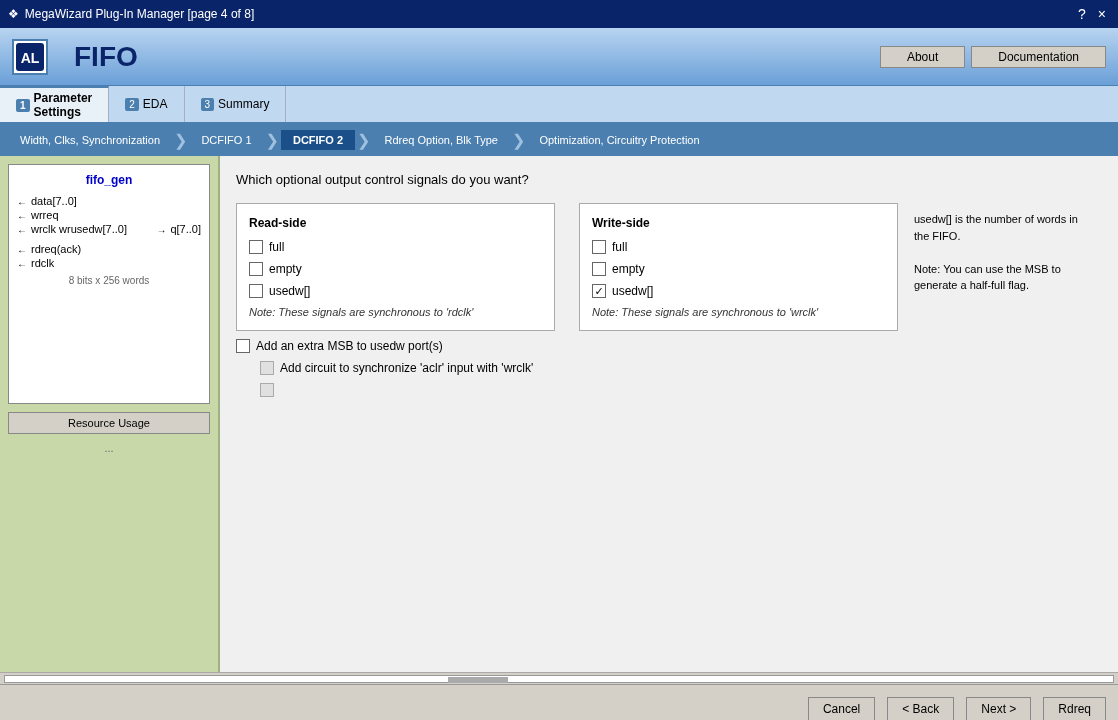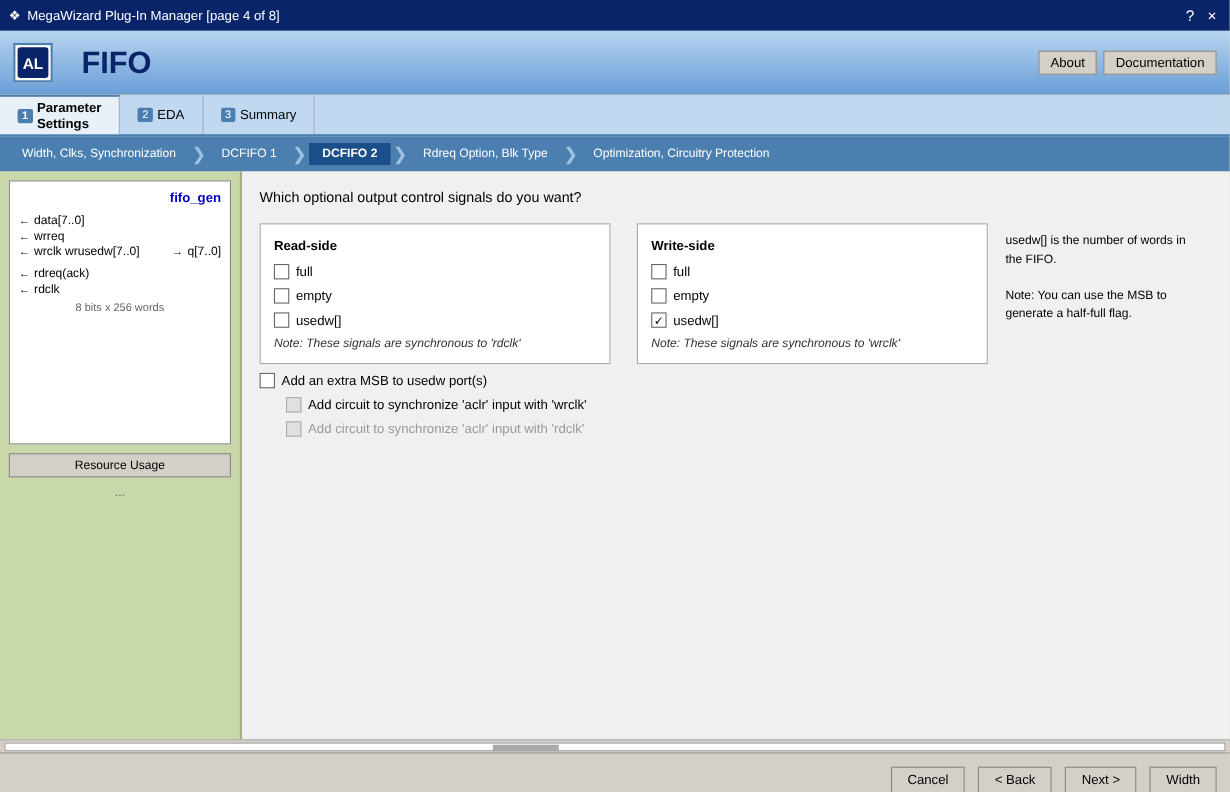--- a/index.html
+++ b/index.html
@@ -35,21 +35,21 @@
       background: #fff;
       border: 2px solid #4a7fb0;
       display: flex; align-items: center; justify-content: center;
       font-size: 10px; color: #0a246a; font-weight: bold;
     }
     .header-title { font-size: 28px; font-weight: bold; color: #0a246a; }
     .header-buttons { display: flex; gap: 6px; }
     .header-btn {
       background: #d4d0c8;
       border: 1px solid #888;
-      padding: 3px 10px;
+      padding: 3px 26px;
       cursor: pointer;
       font-size: 12px;
     }
 
     
     .tabs-row {
       background: #c0d8f0;
       display: flex;
       align-items: stretch;
       border-bottom: 2px solid #4a7fb0;
@@ -118,21 +118,21 @@
       border-right: 2px solid #a0b080;
     }
     .fifo-box {
       background: white;
       border: 1px solid #888;
       padding: 8px;
       flex: 1;
       max-height: 240px;
     }
     .fifo-title {
-      text-align: right;
+      text-align: center;
       font-weight: bold;
       font-size: 12px;
       color: #0000cc;
       margin-bottom: 8px;
     }
     .fifo-diagram {
       position: relative;
       display: flex;
       flex-direction: column;
       gap: 2px;
@@ -428,33 +428,32 @@
       <div class="extra-option-row">
         <div class="checkbox-box"></div>
         <span class="checkbox-label">Add an extra MSB to usedw port(s)</span>
       </div>
       <div class="extra-option-row disabled" style="margin-left:24px;">
         <div class="checkbox-box" style="background:#e0e0e0; border-color:#aaa;"></div>
         <span class="checkbox-label" style="color:#000000;">Add circuit to synchronize 'aclr' input with 'wrclk'</span>
       </div>
       <div class="extra-option-row disabled" style="margin-left:24px;">
         <div class="checkbox-box" style="background:#e0e0e0; border-color:#aaa;"></div>
-        <span class="checkbox-label" style="color:#999;">Add circuit to synchronize 'aclr' input with 'rdclk'</span>
       </div>
     </div>
   </div>
 </div>
 
 <div class="scrollbar-area">
   <div class="scrollbar-track">
     <div class="scrollbar-thumb"></div>
   </div>
 </div>
 
 <div class="bottom-bar">
   <div class="bottom-spacer"></div>
   <div class="bottom-buttons">
     <button class="bottom-btn">Cancel</button>
     <button class="bottom-btn">&lt; Back</button>
     <button class="bottom-btn">Next &gt;</button>
-    <button class="bottom-btn">Width</button>
+    <button class="bottom-btn">Rdreq</button>
   </div>
 </div>
 
 </body></html>

